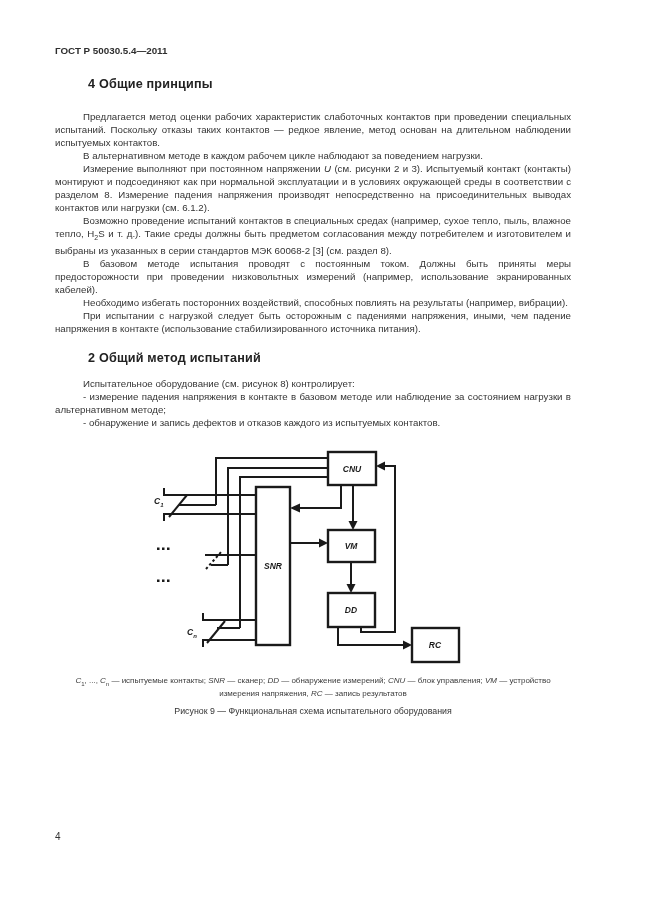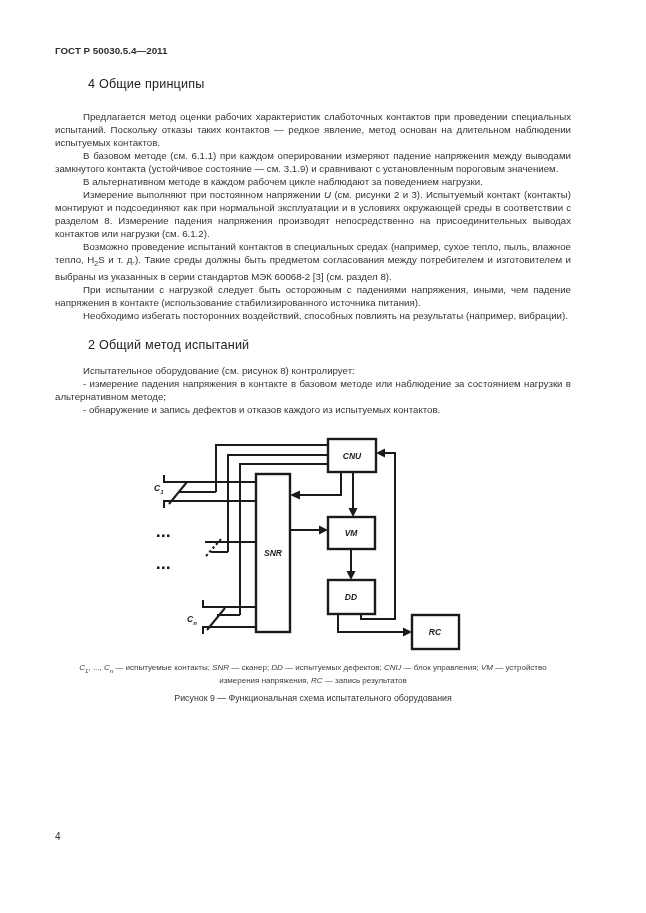--- a/index.html
+++ b/index.html
@@ -10,21 +10,21 @@
     background:#ffffff;
     font-family:"Liberation Sans", sans-serif;
     color:#343434;
     overflow:hidden;
   }
   .content { padding:44px 75px 0 55px; }
   .doc-header {
     font-size:9.8px; font-weight:bold; line-height:13px; color:#2e2e2e;
   }
   h2.sec-heading {
-    font-size:12.6px; font-weight:normal; color:#222;
+    font-size:12.6px; font-weight:bold; color:#222;
     margin:20px 0 19px 0; padding-left:33px; letter-spacing:0.2px;
   }
   h2.sec-heading.second { margin:16px 0 12px 0; }
   .para {
     margin:0;
     font-size:9.7px; line-height:13px;
     text-align:justify; text-indent:28px;
     color:#343434;
   }
   .para sub { font-size:7px; }
@@ -52,26 +52,26 @@
 <body>
 
 <div class="page">
   <div class="content">
 
     <div class="doc-header">ГОСТ Р 50030.5.4—2011</div>
 
     <h2 class="sec-heading">4 Общие принципы</h2>
     <div>
         <p class="para"><span>Предлагается метод оценки рабочих характеристик слаботочных контактов при проведении специальных испытаний. Поскольку отказы таких контактов — редкое явление, метод основан на длительном наблюдении испытуемых контактов.</span></p>
-        <p class="para"><span>В базовом методе (см. 6.1.1) при каждом оперировании измеряют падение напряжения между выводами замкнутого контакта (устойчивое состояние — см. 3.1.9) и сравнивают с установленным пороговым значением.</span></p>
         <p class="para"><span>В альтернативном методе в каждом рабочем цикле наблюдают за поведением нагрузки.</span></p>
         <p class="para"><span>Измерение выполняют при постоянном напряжении </span><i>U</i><span> (см. рисунки 2 и 3). Испытуемый контакт (контакты) монтируют и подсоединяют как при нормальной эксплуатации и в условиях окружающей среды в соответствии с разделом 8. Измерение падения напряжения производят непосредственно на присоединительных выводах контактов или нагрузки (см. 6.1.2).</span></p>
         <p class="para"><span>Возможно проведение испытаний контактов в специальных средах (например, сухое тепло, пыль, влажное тепло, H</span><sub>2</sub><span>S и т. д.). Такие среды должны быть предметом согласования между потребителем и изготовителем и выбраны из указанных в серии стандартов МЭК 60068-2 [3] (см. раздел 8).</span></p>
+        <p class="para"><span>В базовом методе испытания проводят с постоянным током. Должны быть приняты меры предосторожности при проведении низковольтных измерений (например, использование экранированных кабелей).</span></p>
+        <p class="para"><span>Необходимо избегать посторонних воздействий, способных повлиять на результаты (например, вибрации).</span></p>
         <p class="para"><span>При испытании с нагрузкой следует быть осторожным с падениями напряжения, иными, чем падение напряжения в контакте (использование стабилизированного источника питания).</span></p>
-        <p class="para"><span>Необходимо избегать посторонних воздействий, способных повлиять на результаты (например, вибрации).</span></p>
       </div>
 
     <h2 class="sec-heading second">2 Общий метод испытаний</h2>
     <div>
         <p class="para"><span>Испытательное оборудование (см. рисунок 8) контролирует:</span></p>
         <p class="para"><span>- измерение падения напряжения в контакте в базовом методе или наблюдение за состоянием нагрузки в альтернативном методе;</span></p>
         <p class="para"><span>- обнаружение и запись дефектов и отказов каждого из испытуемых контактов.</span></p>
       </div>
 
     <div class="figure-wrap">
@@ -133,19 +133,19 @@
         <g font-size="8.5" text-anchor="middle">
           <text x="209" y="27">CNU</text>
           <text x="130" y="124">SNR</text>
           <text x="208" y="104">VM</text>
           <text x="208" y="168">DD</text>
           <text x="292" y="203">RC</text>
           <text x="11" y="59" text-anchor="start"><tspan>C</tspan><tspan dy="2.5" font-size="6">1</tspan></text>
           <text x="44" y="190" text-anchor="start"><tspan>C</tspan><tspan dy="2.5" font-size="6">n</tspan></text>
         </g>
       </svg>
-      <div class="figure-legend"><i>C</i><sub>1</sub><span>, ..., </span><i>C</i><sub>n</sub><span> — испытуемые контакты; </span><i>SNR</i><span> — сканер; </span><i>DD</i><span> — испытуемых дефектов; </span><i>CNU</i><span> — блок управления; </span><i>VM</i><span> — устройство измерения напряжения, </span><i>RC</i><span> — запись результатов</span></div>
+      <div class="figure-legend"><i>C</i><sub>1</sub><span>, ..., </span><i>C</i><sub>n</sub><span> — испытуемые контакты; </span><i>SNR</i><span> — сканер; </span><i>DD</i><span> — обнаружение измерений; </span><i>CNU</i><span> — блок управления; </span><i>VM</i><span> — устройство измерения напряжения, </span><i>RC</i><span> — запись результатов</span></div>
       <div class="figure-caption">Рисунок 9 — Функциональная схема испытательного оборудования</div>
     </div>
 
   </div>
   <div class="page-number">4</div>
 </div>
 
 </body></html>

